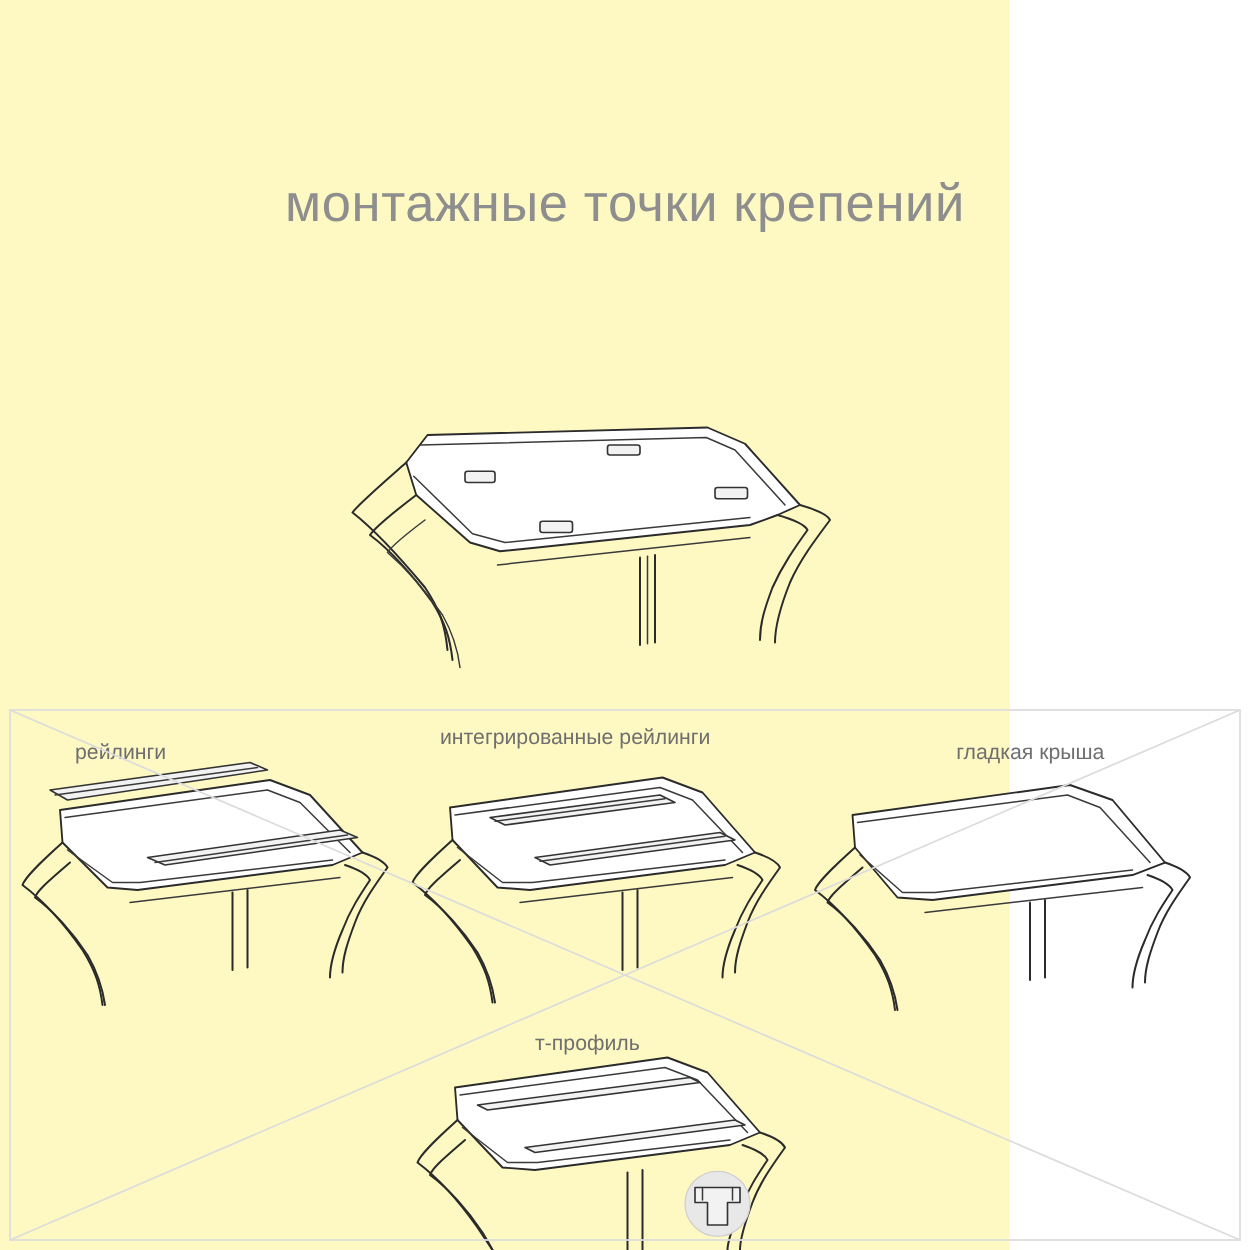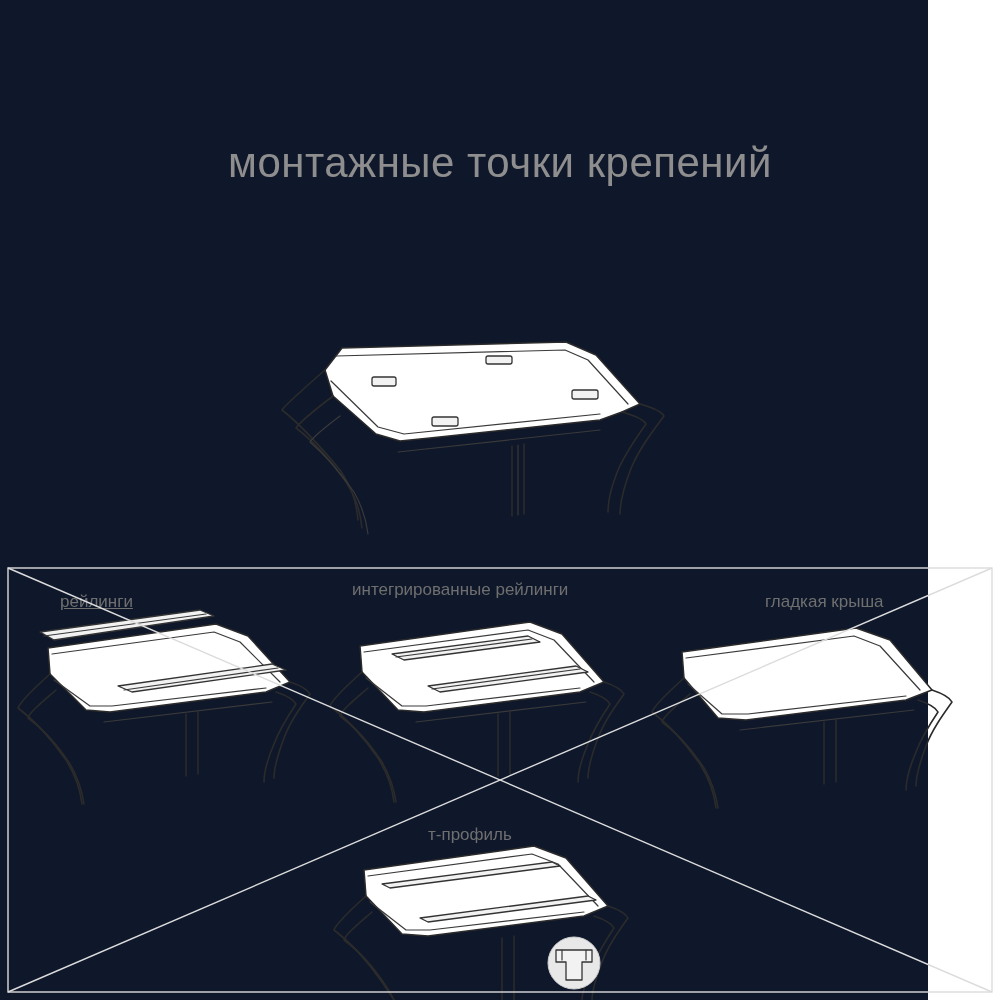--- a/index.html
+++ b/index.html
@@ -8,23 +8,23 @@
     background: #ffffff;
   }
   body {
     width: 1000px;
     height: 1000px;
     font-family: "Liberation Sans", sans-serif;
     overflow: hidden;
   }
   #page {
     position: relative;
-    width: 928px;
+    width: 808px;
     height: 1000px;
-    background: #0f172a;
+    background: #fef9c3;
   }
 
   
   .main-title {
     position: absolute;
     left: 0;
     top: 140px;
     width: 1000px;
     text-align: center;
     font-size: 42px;
@@ -35,21 +35,21 @@
     white-space: nowrap;
   }
 
   
   .caption {
     position: absolute;
     font-size: 17px;
     color: #6f6f6f;
     white-space: nowrap;
   }
-  .cap-railing   { left: 60px;  top: 592px; text-decoration: underline; }
+  .cap-railing   { left: 60px;  top: 592px; }
   .cap-integr    { left: 352px; top: 580px; }
   .cap-smooth    { left: 765px; top: 592px; }
   .cap-tprofile  { left: 428px; top: 815px; margin-top: 10px; }
 
   
   svg.layer {
     position: absolute;
     left: 0;
     top: 0;
     width: 1000px;

